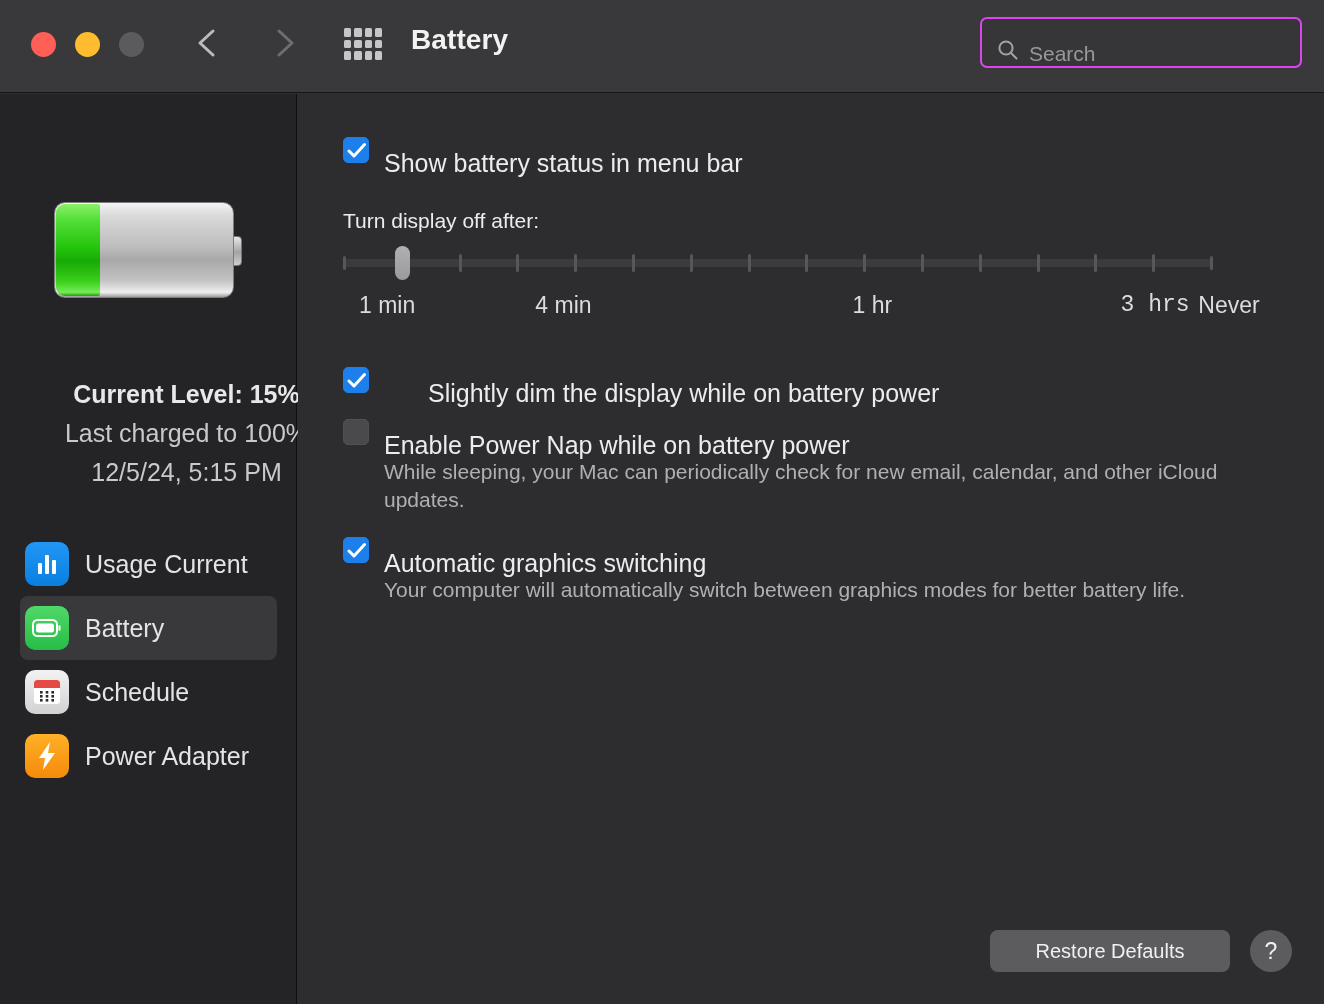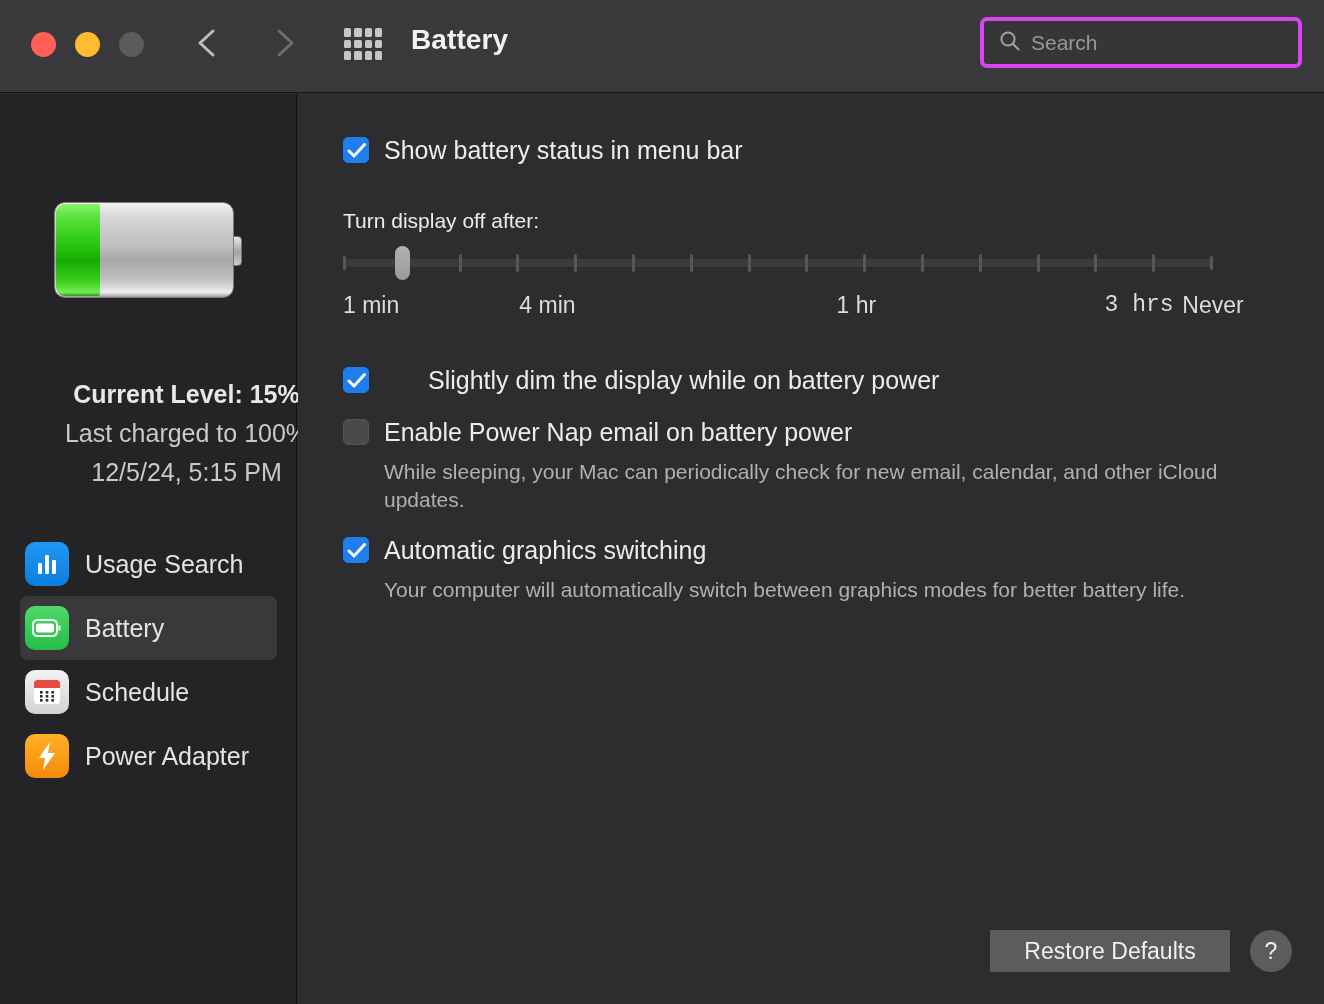--- a/index.html
+++ b/index.html
@@ -83,26 +83,26 @@
     font-weight: bold;
     color: #f2f2f2;
     letter-spacing: 0.1px;
   }
 
   .search-box {
     position: absolute;
     right: 22px; top: 17px;
     width: 322px;
     height: 51px;
-    border: 4px solid #d946ef;
+    border: 2px solid #d946ef;
     border-radius: 7px;
     background: #363638;
     box-sizing: border-box;
     display: flex;
-    align-items: center;
+    align-items: flex-end;
     padding-left: 14px;
   }
   .search-icon { flex: 0 0 auto; margin-right: 9px; }
   .search-placeholder {
     font-size: 21px;
     color: #98989b;
   }
 
   
   .sidebar {
@@ -254,20 +254,21 @@
     border: 1px solid #515153;
   }
   .checkbox.on svg { position: absolute; left: 3px; top: 4px; }
 
   .cb-label {
     font-size: 25px;
     color: #ececee;
     margin-left: 15px;
     line-height: 26px;
     white-space: nowrap;
+    margin-top: 13px;
   }
   .desc {
     position: absolute;
     font-size: 21px;
     color: #b0b0b3;
     line-height: 28px;
   }
 
   .section-label {
     position: absolute;
@@ -309,31 +310,32 @@
     position: absolute;
     left: 45px; top: 198px;
     width: 900px;
     height: 30px;
   }
   .slider-labels span {
     position: absolute;
     font-size: 23px;
     color: #dcdcde;
     white-space: nowrap;
+    margin-left: 16px;
   }
 
   
   .restore-btn {
     position: absolute;
     left: 692px; top: 836px;
     width: 240px; height: 42px;
     background: #5c5c5e;
-    border-radius: 0;
+    border-radius: 8px;
     color: #f0f0f2;
-    font-size: 23px;
+    font-size: 20px;
     display: flex;
     align-items: center;
     justify-content: center;
     box-sizing: border-box;
   }
   .help-btn {
     position: absolute;
     left: 952px; top: 836px;
     width: 42px; height: 42px;
     border-radius: 50%;
@@ -415,21 +417,21 @@
     <div class="nav-list">
 
       <div class="nav-item">
         <span class="app-icon icon-usage">
           <span class="bars">
               <i style="height:11px"></i>
               <i style="height:19px"></i>
               <i style="height:14px"></i>
             </span>
         </span>
-        <span class="nav-label">Usage Search</span>
+        <span class="nav-label">Usage Current</span>
       </div>
 
       <div class="nav-item selected">
         <span class="app-icon icon-battery">
           <svg width="30" height="18" viewBox="0 0 30 18">
             <rect x="1" y="1" width="24" height="16" rx="4.5" fill="none" stroke="#fff" stroke-width="2"></rect>
             <rect x="4" y="4.5" width="18" height="9" rx="2.5" fill="#fff"></rect>
             <path d="M26.5 6.5 L28.5 6.5 L28.5 11.5 L26.5 11.5 Z" fill="#fff"></path>
           </svg>
         </span>
@@ -516,21 +518,21 @@
       <span class="checkbox on">
         <svg width="20" height="18" viewBox="0 0 20 18">
           <polyline points="2,9 7,14 17.5,2.5" fill="none" stroke="#fff" stroke-width="3" stroke-linecap="round" stroke-linejoin="round"></polyline>
         </svg>
       </span>
       <span class="cb-label">Slightly dim the display while on battery power</span>
     </div>
 
     <div class="row" style="left:45px; top:325px;">
       <span class="checkbox off"></span>
-      <span class="cb-label">Enable Power Nap email on battery power</span>
+      <span class="cb-label">Enable Power Nap while on battery power</span>
     </div>
     <div class="desc" style="left:86px; top:364px; width:880px;">While sleeping, your Mac can periodically check for new email, calendar, and other iCloud updates.</div>
 
     <div class="row" style="left:45px; top:443px;">
       <span class="checkbox on">
         <svg width="20" height="18" viewBox="0 0 20 18">
           <polyline points="2,9 7,14 17.5,2.5" fill="none" stroke="#fff" stroke-width="3" stroke-linecap="round" stroke-linejoin="round"></polyline>
         </svg>
       </span>
       <span class="cb-label">Automatic graphics switching</span>

